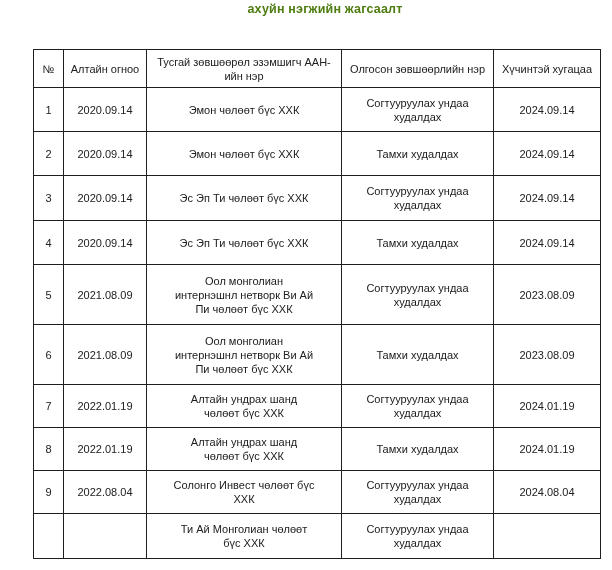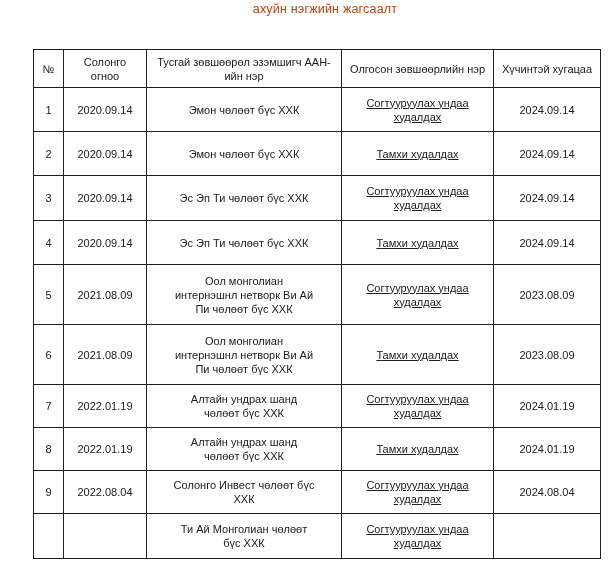--- a/index.html
+++ b/index.html
@@ -11,22 +11,22 @@
     font-family:"Liberation Sans","DejaVu Sans",sans-serif;
     color:#202020;
   }
   .doc-title{
     position:absolute;
     top:2px;left:0;
     width:574px;
     margin-left:38px;
     text-align:center;
     font-size:12.5px;
-    font-weight:normal;
-    color:#c2410c;
+    font-weight:bold;
+    color:#4d7c0f;
     letter-spacing:0.2px;
   }
   table.license-table{
     position:absolute;
     top:49px;left:33px;
     width:567px;
     border-collapse:collapse;
     table-layout:fixed;
     font-size:11px;
     line-height:14px;
@@ -39,21 +39,21 @@
   .license-table col.c-valid{width:107px;}
   .license-table th,.license-table td{
     border:1px solid #1f1f1f;
     text-align:center;
     vertical-align:middle;
     padding:2px 6px;
     font-weight:normal;
     overflow:hidden;
   }
   .license-table td.cell-company{padding:2px 26px;}
-  .license-table td.cell-license{padding:2px 7px;text-decoration:underline;}
+  .license-table td.cell-license{padding:2px 7px;}
   tr.rh-head{height:38px;}
   tr.rh-44{height:44px;}
   tr.rh-45{height:45px;}
   tr.rh-60{height:60px;}
   tr.rh-43{height:43px;}
   tr.rh-partial{height:45px;}
 </style>
 </head>
 <body>
 
@@ -64,21 +64,21 @@
     <colgroup>
       <col class="c-no">
         <col class="c-date">
         <col class="c-company">
         <col class="c-license">
         <col class="c-valid">
     </colgroup>
     <thead>
       <tr class="rh-head">
         <th>№</th>
-        <th>Солонго огноо</th>
+        <th>Алтайн огноо</th>
         <th>Тусгай зөвшөөрөл эзэмшигч ААН-ийн нэр</th>
         <th>Олгосон зөвшөөрлийн нэр</th>
         <th>Хүчинтэй хугацаа</th>
       </tr>
     </thead>
     <tbody>
       <tr class="rh-44">
         <td class="cell-no">1</td>
         <td class="cell-date">2020.09.14</td>
         <td class="cell-company">Эмон чөлөөт бүс ХХК</td>

